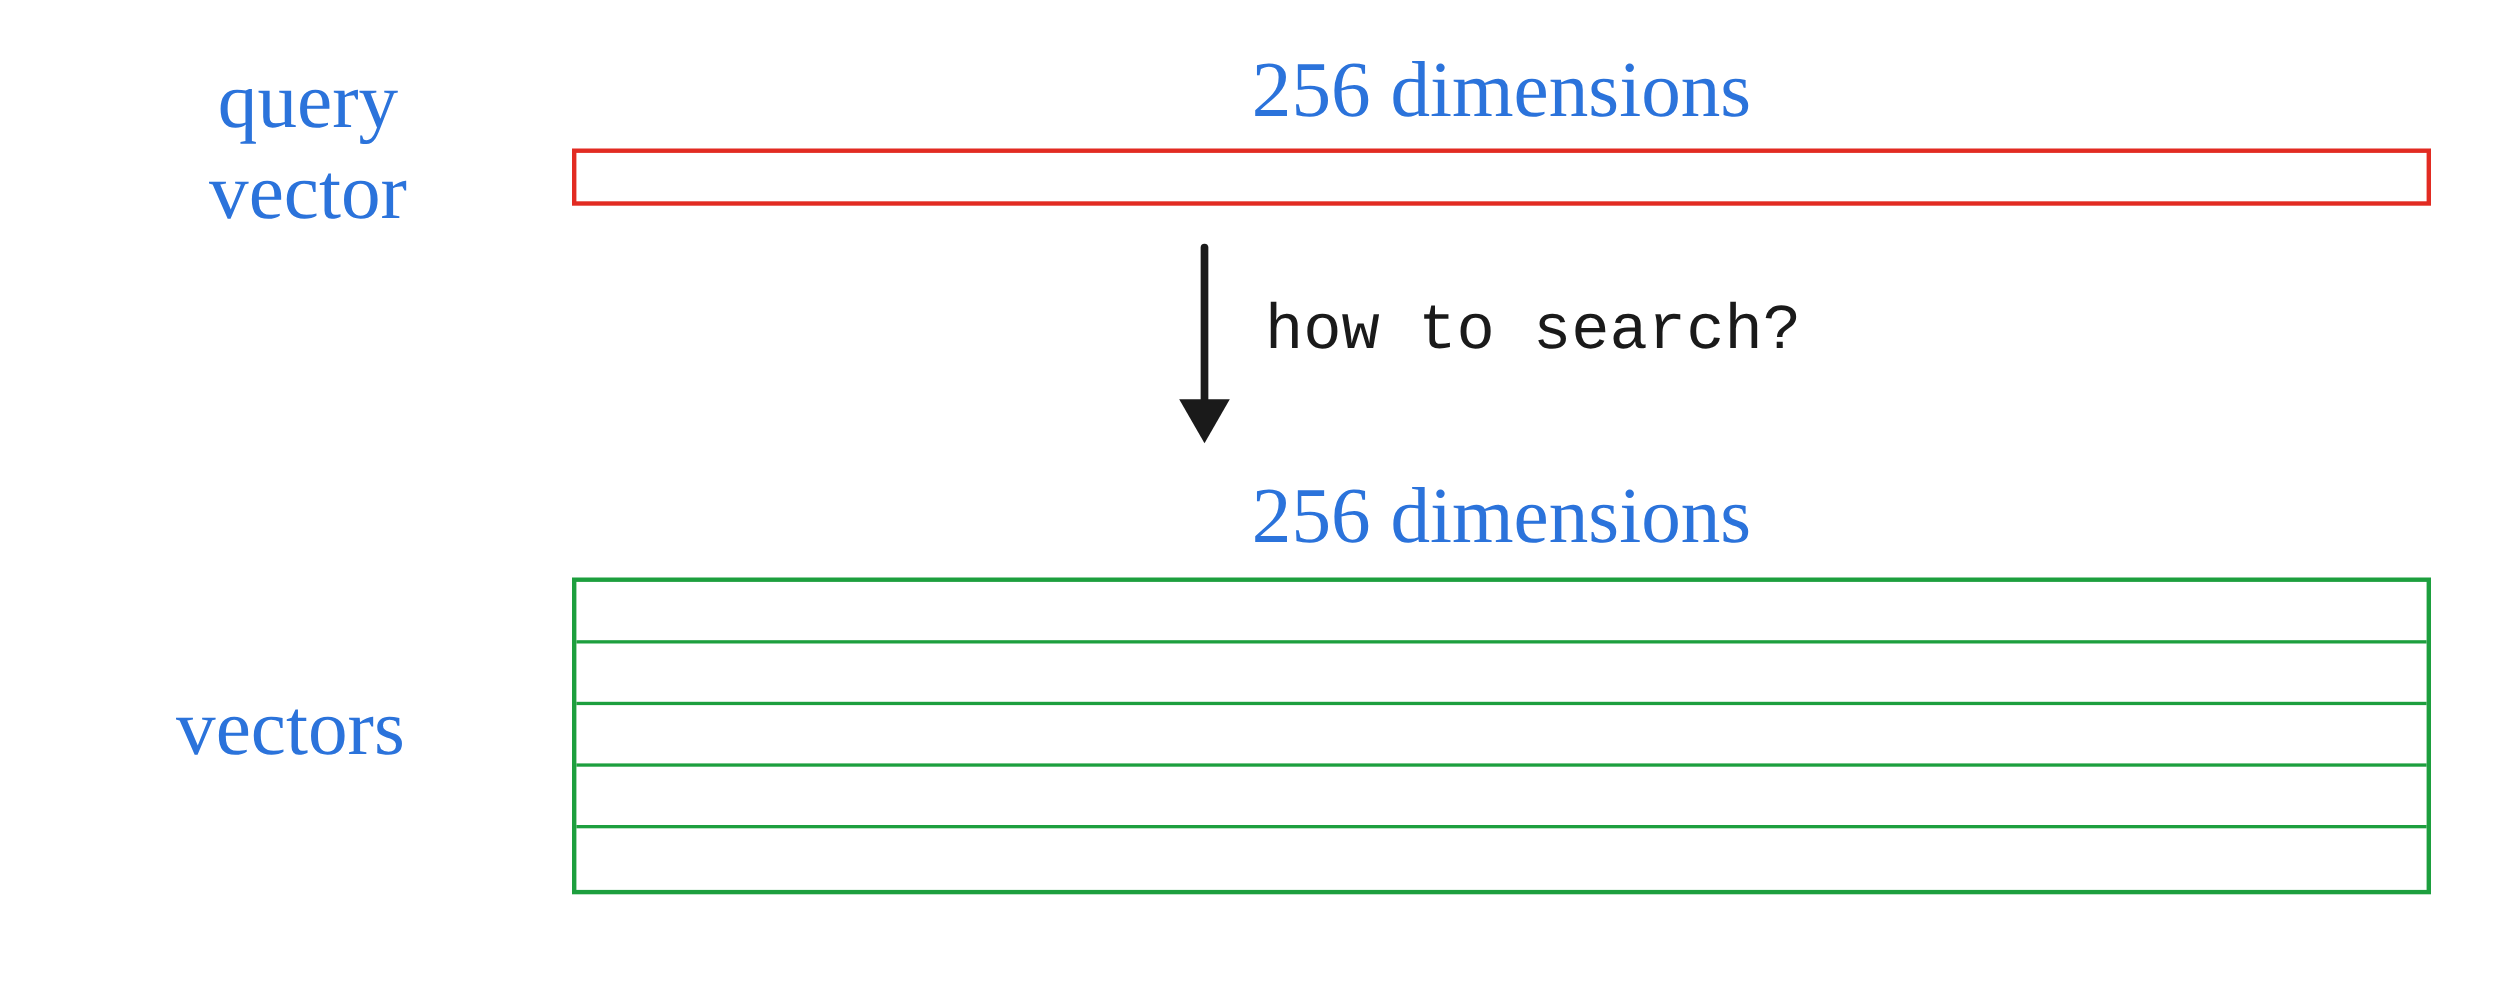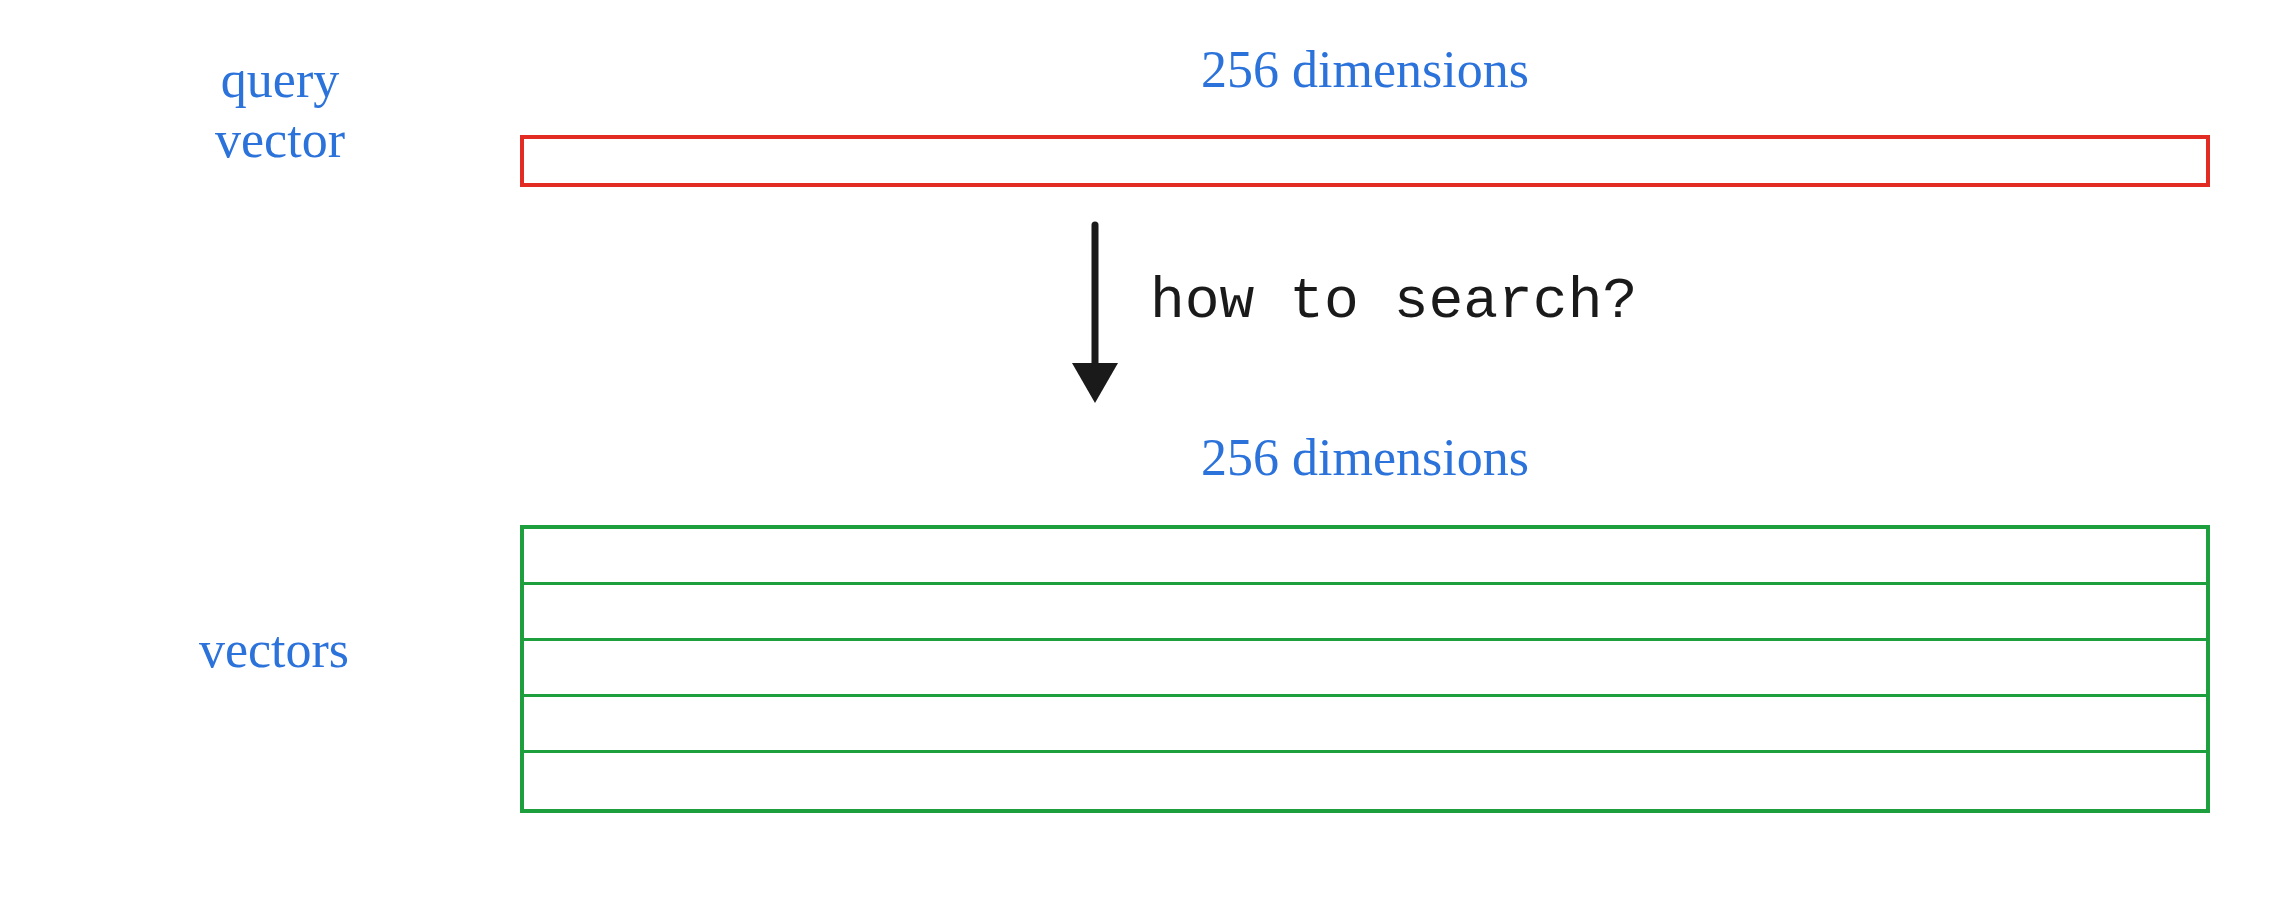--- a/index.html
+++ b/index.html
@@ -9,21 +9,21 @@
     width: 2280px;
     height: 900px;
     background: #ffffff;
     font-family: "Comic Sans MS", "Segoe Script", "Bradley Hand", cursive;
     position: relative;
     overflow: hidden;
   }
 
   .label-blue {
     color: #2b73db;
-    font-size: 52px;
+    font-size: 72px;
     line-height: 1.15;
     font-weight: 500;
   }
   .label-black {
     color: #1a1a1a;
     font-size: 58px;
     line-height: 1.1;
     font-weight: 400;
   }
 
@@ -82,21 +82,21 @@
   }
   #vectors-box .row {
     height: 56px;
     border-bottom: 3px solid #1d9f3e;
   }
   #vectors-box .row:last-child { border-bottom: none; }
 
   #vectors-label {
     position: absolute;
     top: 620px;
-    left: 84px;
+    left: 74px;
     width: 380px;
     text-align: center;
   }
 </style>
 </head>
 <body>
 
 <div id="query-label" class="label-blue">query<br>vector</div>
 
 <div id="query-dim-label" class="label-blue">256 dimensions</div>

